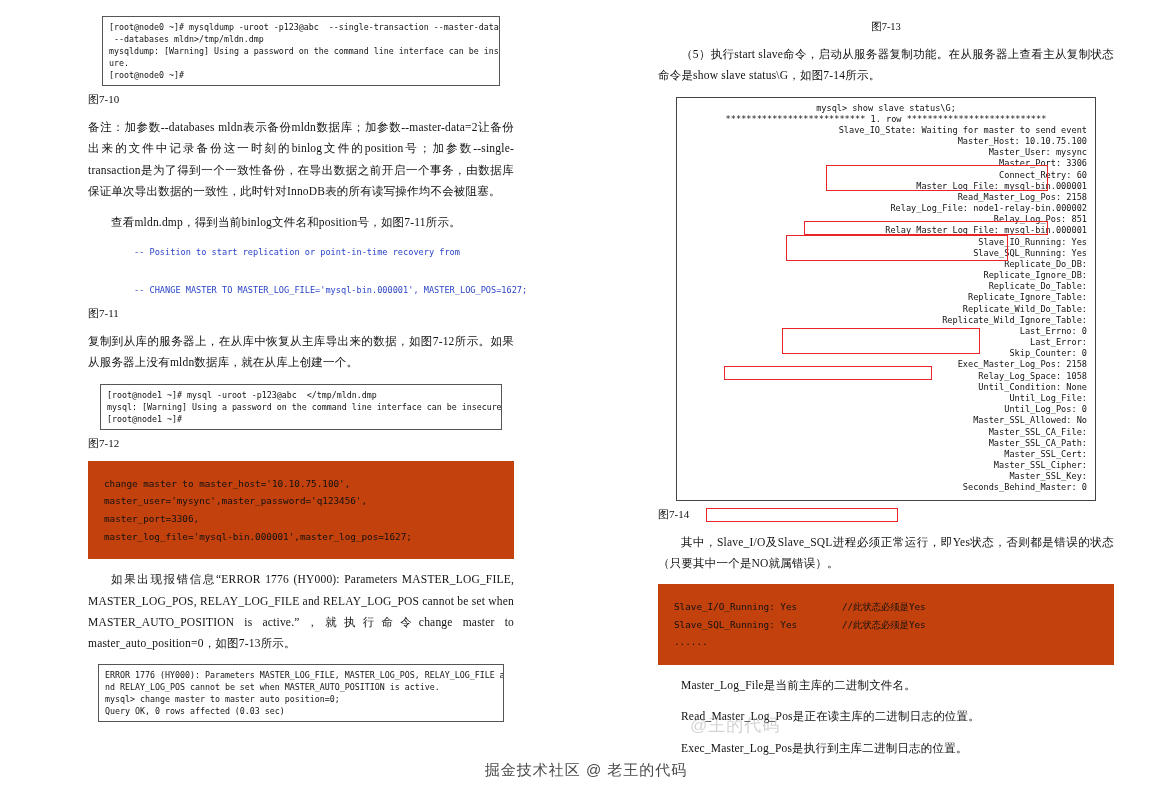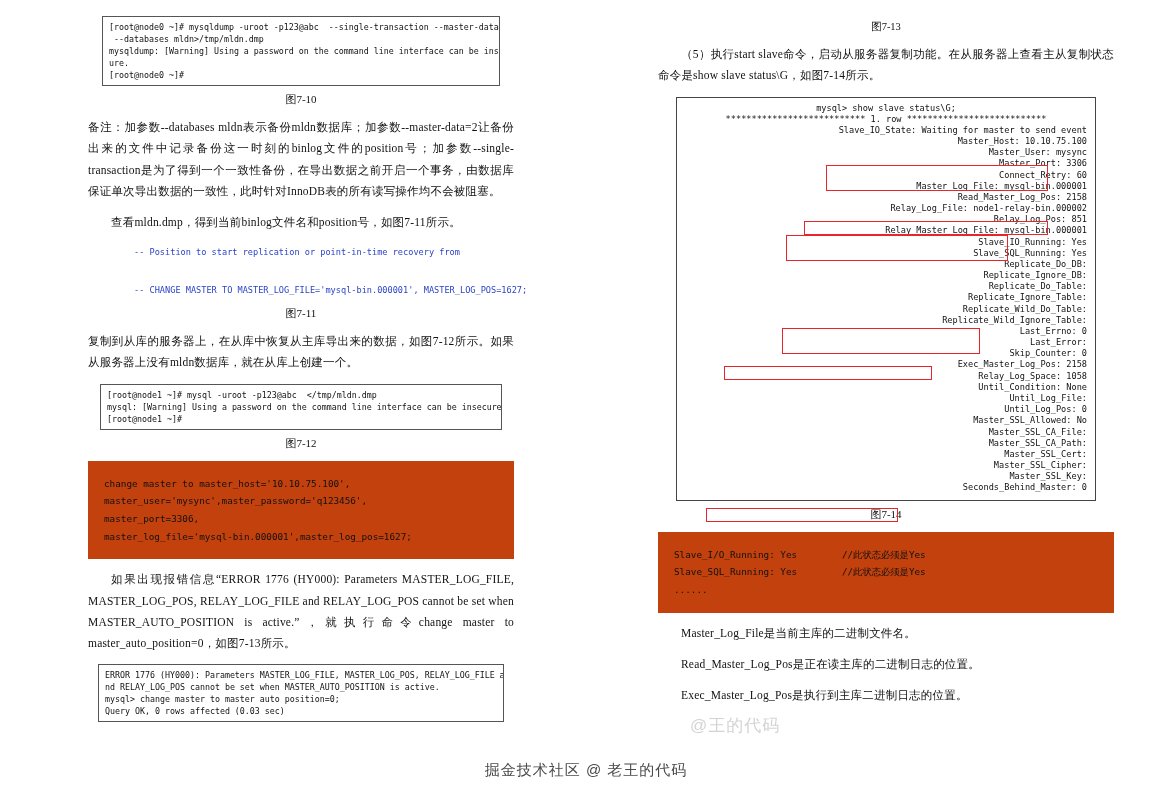--- a/index.html
+++ b/index.html
@@ -35,21 +35,20 @@
   }
   .para {
     font-size: 11.5px;
     line-height: 1.85;
     text-align: justify;
     margin: 10px 0;
     letter-spacing: 0.2px;
   }
   .indent { text-indent: 2em; }
   .figcap {
-    text-align: center;
     font-size: 11px;
     margin: 6px 0 10px 0;
     color: #111;
   }
   .code-box {
     border: 1px solid #555;
     font-family: "DejaVu Sans Mono", monospace;
     font-size: 8.3px;
     line-height: 1.45;
     padding: 4px 6px;
@@ -221,20 +220,21 @@
     <div class="hl" style="left:150px; top:68px; width:222px; height:26px;"></div>
     <div class="hl" style="left:128px; top:124px; width:244px; height:14px;"></div>
     <div class="hl" style="left:110px; top:138px; width:222px; height:26px;"></div>
     <div class="hl" style="left:106px; top:231px; width:198px; height:26px;"></div>
     <div class="hl" style="left:48px; top:269px; width:208px; height:14px;"></div>
     <div class="hl" style="left:30px; top:411px; width:192px; height:14px;"></div>
   </div>
 
   <div class="figcap">图7-14</div>
 
+  <div class="para indent">其中，Slave_I/O及Slave_SQL进程必须正常运行，即Yes状态，否则都是错误的状态（只要其中一个是NO就属错误）。</div>
 
   <div class="shaded">Slave_I/O_Running: Yes        //此状态必须是Yes
 Slave_SQL_Running: Yes        //此状态必须是Yes
 ......</div>
 
   <div class="para indent">Master_Log_File是当前主库的二进制文件名。</div>
   <div class="para indent">Read_Master_Log_Pos是正在读主库的二进制日志的位置。</div>
   <div class="para indent">Exec_Master_Log_Pos是执行到主库二进制日志的位置。</div>
 </div>
 

